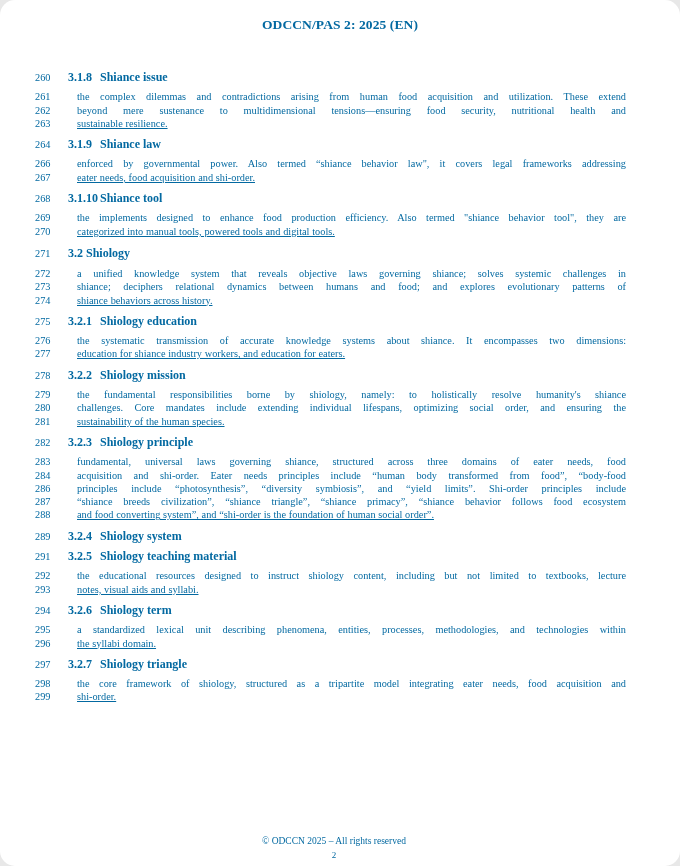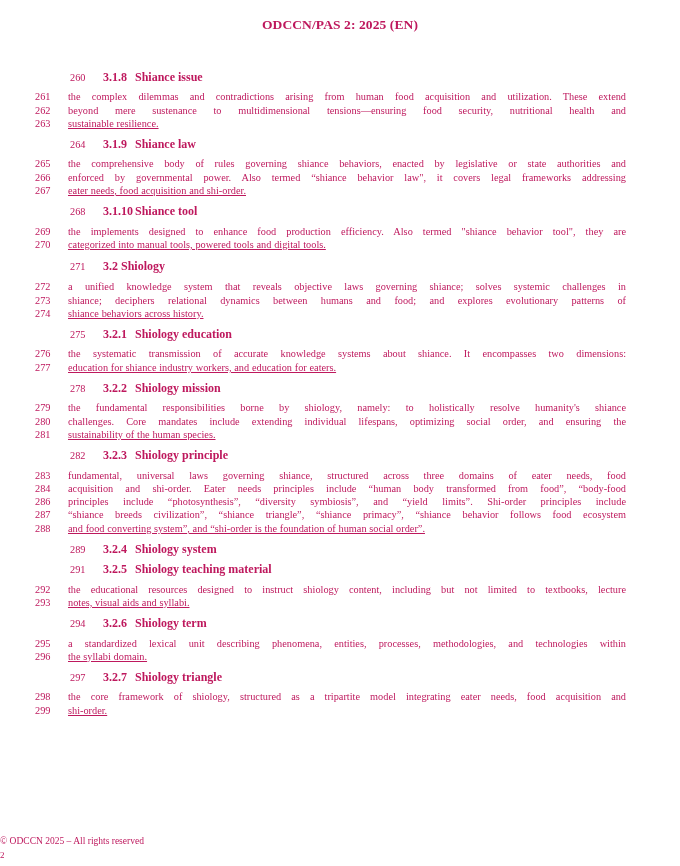--- a/index.html
+++ b/index.html
@@ -4,45 +4,47 @@
 <style>
   * { margin: 0; padding: 0; box-sizing: border-box; }
   html, body { background: #e8e8e8; }
   .page {
     position: relative;
     width: 680px;
     height: 866px;
     margin: 0 auto;
     background: #ffffff;
     font-family: "Liberation Serif", serif;
-    color: #be185d;
+    color: #0369a1;
     overflow: hidden;
+    border-radius: 15px;
   }
   .doc-header { padding-top: 15px; text-align: center; }
   .doc-title { font-weight: bold; font-size: 13.5px; line-height: 16px; letter-spacing: 0.1px; }
   .doc-body { margin-top: 37px; padding-left: 35px; padding-right: 54px; }
   .block { margin-bottom: 7px; }
-  .block.h3, .block.h2 { margin-bottom: 6px; margin-left: 35px; }
+  .block.h3, .block.h2 { margin-bottom: 6px; }
   .row { display: flex; align-items: baseline; }
   .num { flex: 0 0 33px; font-size: 10.3px; line-height: 13.3px; font-weight: normal; }
   .text {
     flex: 1;
     font-size: 10.3px;
     line-height: 13.3px;
     text-align: justify;
     text-align-last: justify;
     word-spacing: 0.2px;
+    margin-left: 9px;
   }
   .text.last { text-align: left; text-align-last: left; text-decoration: underline; }
   .htext { flex: 1; font-weight: bold; }
   .h3 .htext { font-size: 12px; line-height: 14px; }
   .h3 .label { display: inline-block; min-width: 32px; }
   .h2 .htext { font-size: 12px; line-height: 16px; }
   .h2 .label { margin-right: 3px; }
-  .doc-footer { position: absolute; left: 0; right: 12px; bottom: 5px; text-align: left; }
+  .doc-footer { position: absolute; left: 0; right: 12px; bottom: 5px; text-align: center; }
   .copyright { font-size: 9.5px; line-height: 12px; }
   .page-num { font-size: 9px; line-height: 12px; margin-top: 2px; }
 </style>
 </head>
 <body>
 
 <div class="page">
   <div class="doc-header">
     <span class="doc-title">ODCCN/PAS 2: 2025 (EN)</span>
   </div>
@@ -69,24 +71,20 @@
         </div>
       </div>
       <div class="block h3">
         <div class="row">
           <span class="num">264</span>
           <span class="htext"><span class="label">3.1.9</span><span class="title">Shiance law</span></span>
         </div>
       </div>
       <div class="block p">
         <div class="row">
-          <span class="num">265</span>
-          <span class="text">the comprehensive body of rules governing shiance behaviors, enacted by legislative or state authorities and</span>
-        </div>
-        <div class="row">
           <span class="num">266</span>
           <span class="text">enforced by governmental power. Also termed “shiance behavior law", it covers legal frameworks addressing</span>
         </div>
         <div class="row">
           <span class="num">267</span>
           <span class="text last">eater needs, food acquisition and shi-order.</span>
         </div>
       </div>
       <div class="block h3">
         <div class="row">

